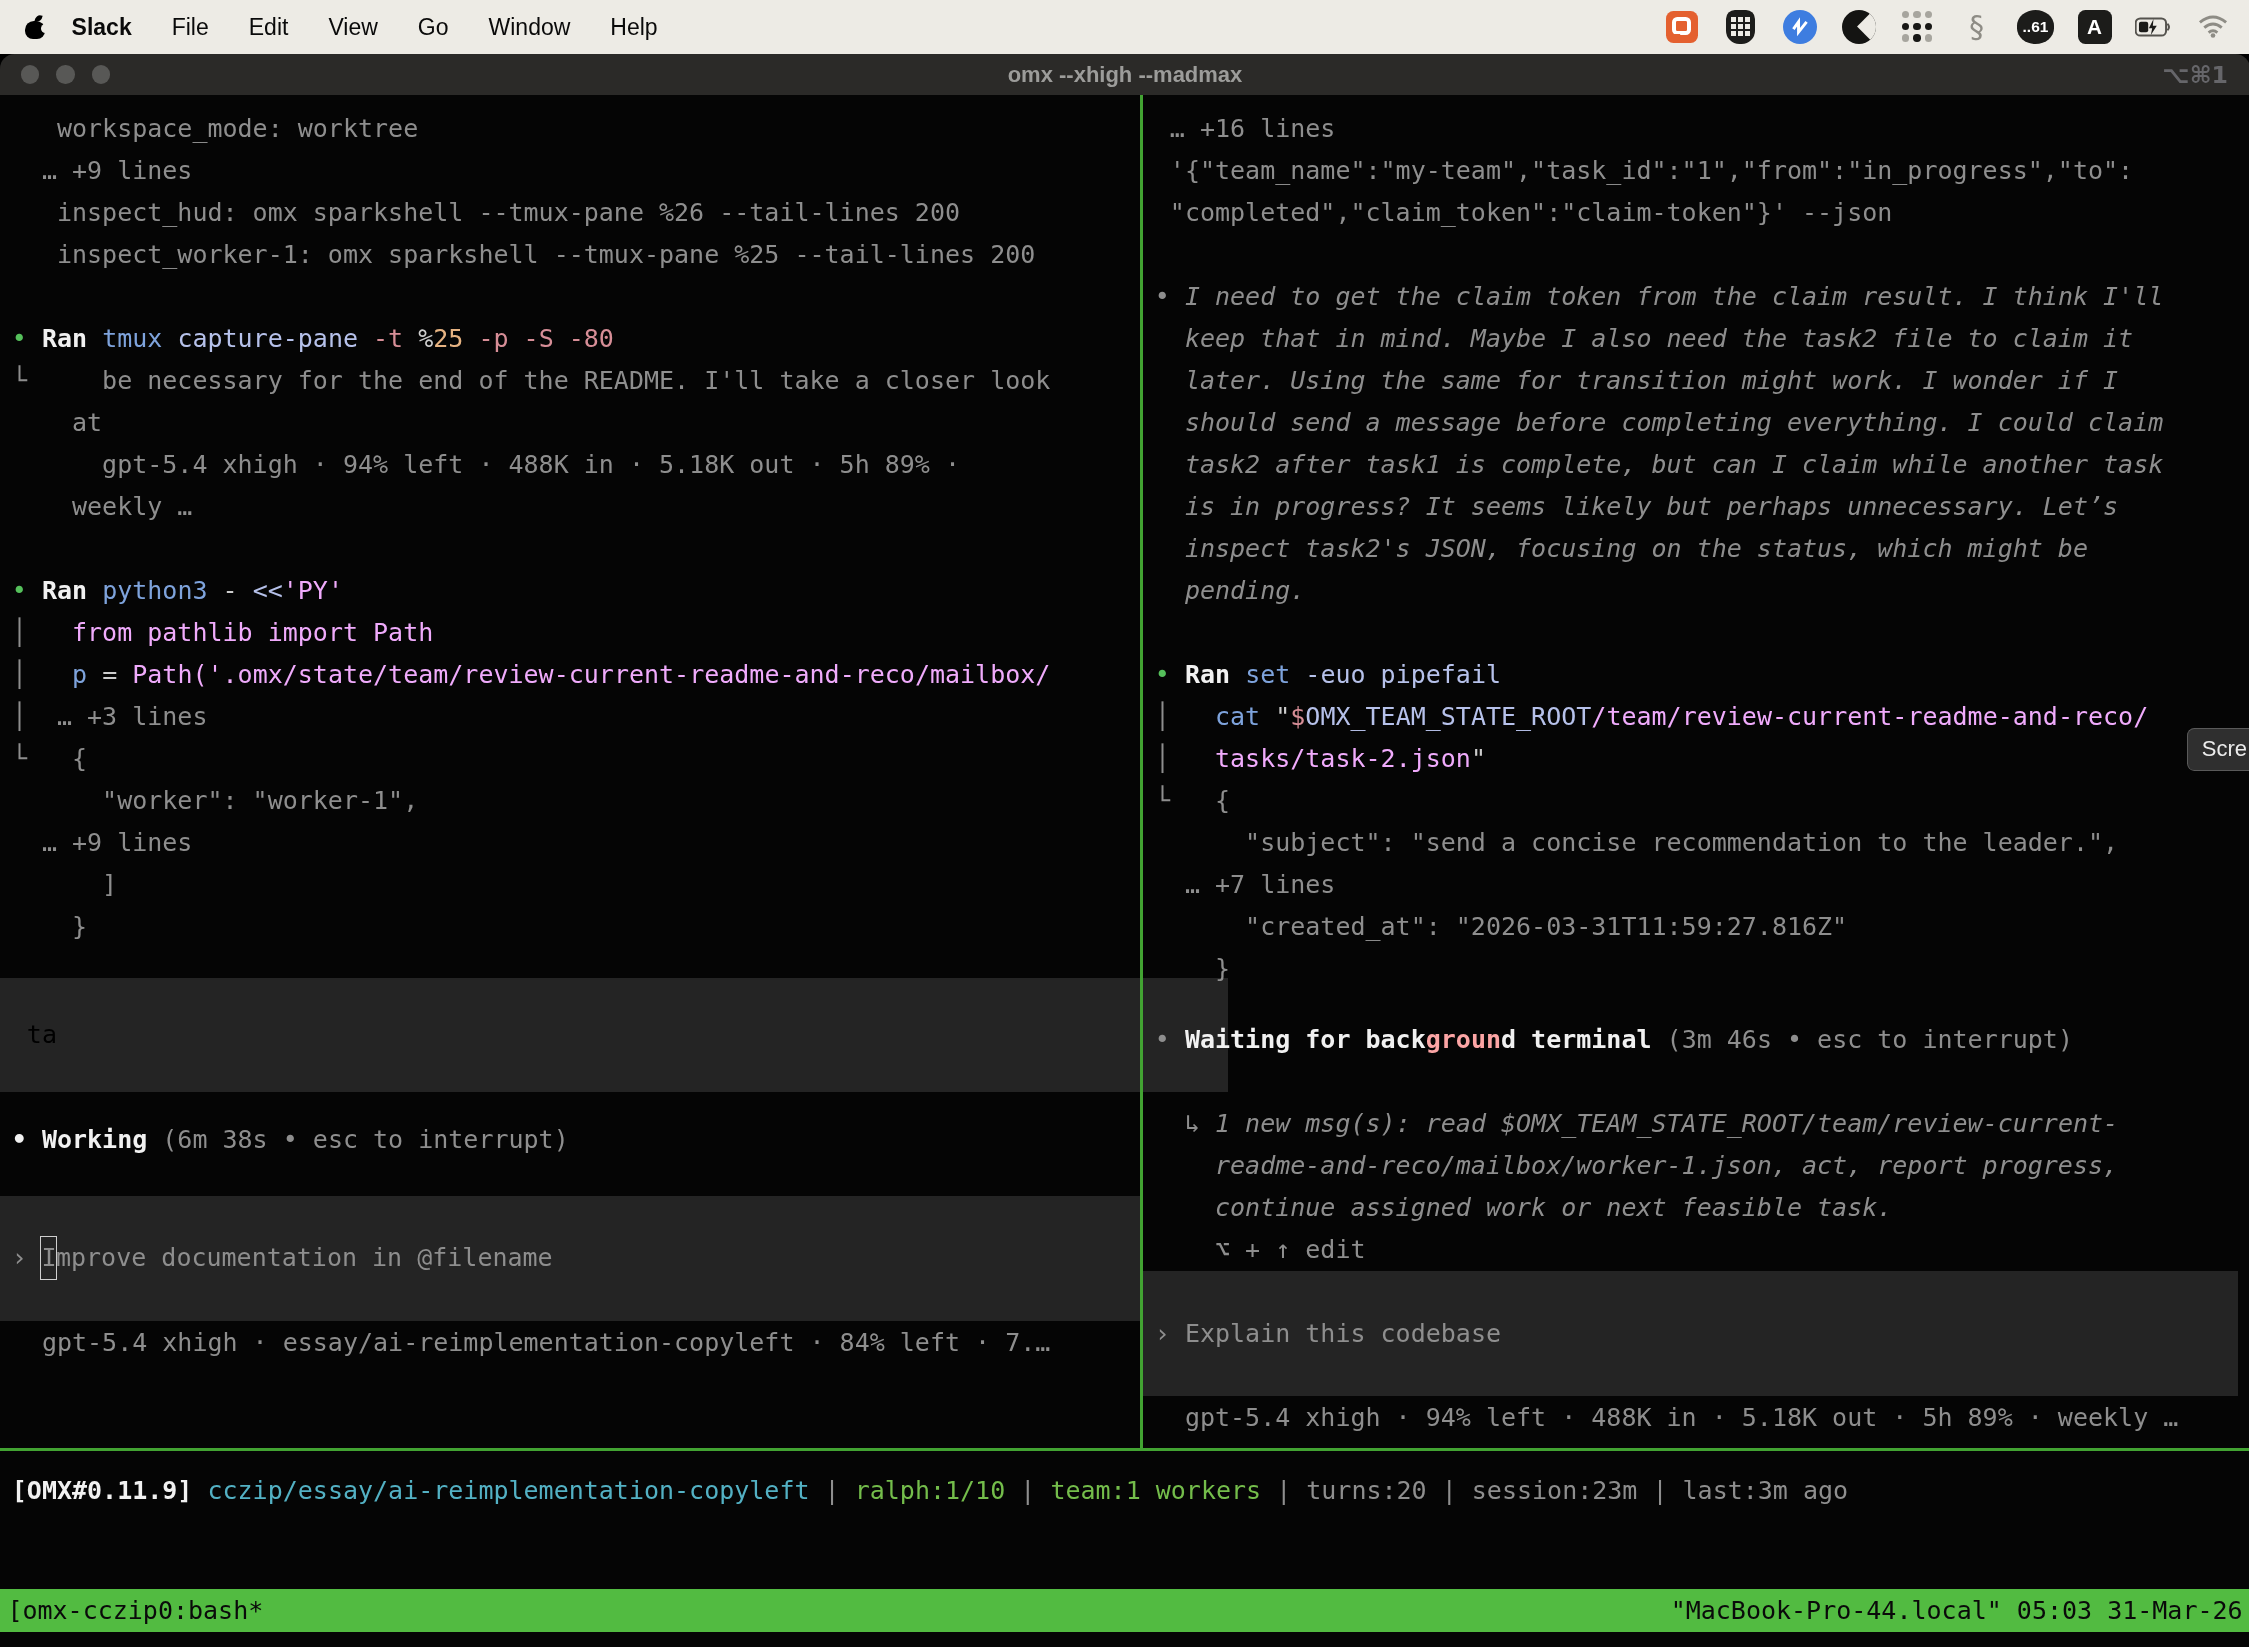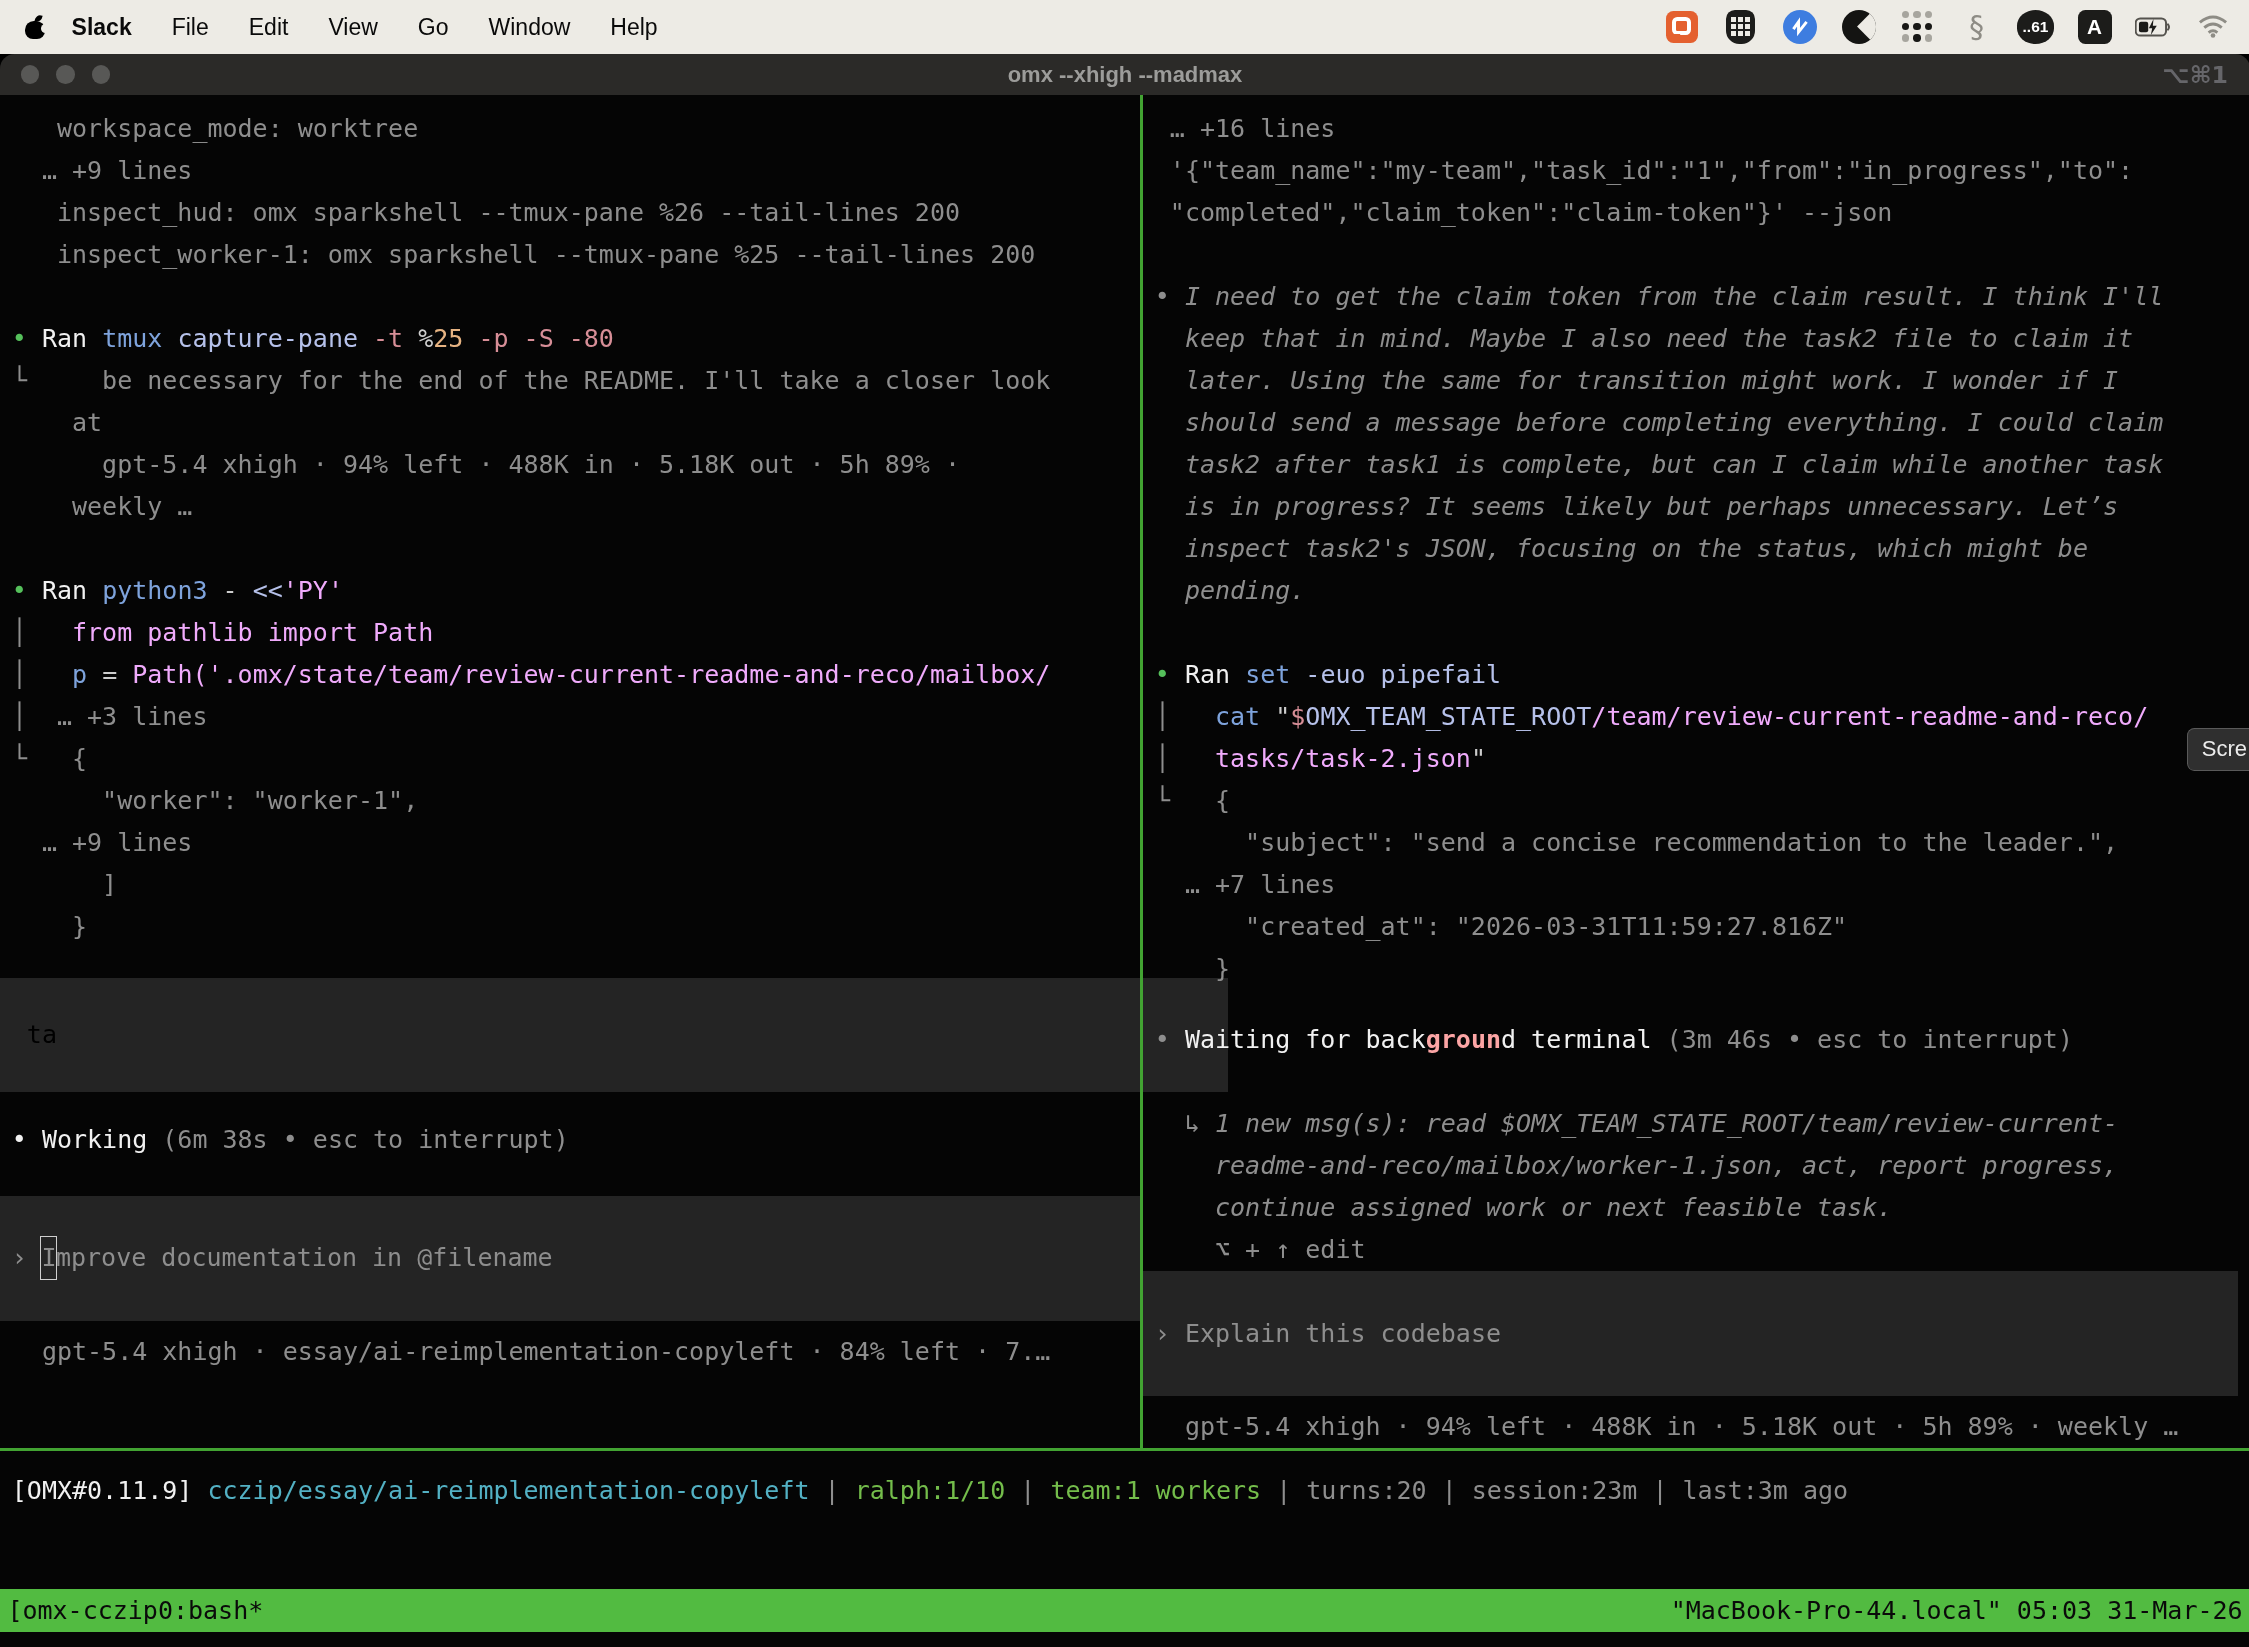--- a/index.html
+++ b/index.html
@@ -62,27 +62,27 @@
   .pane.left { width:1140px; }
   .vdivider { width:3px; background:#42a332; }
   .pane.right { flex:1; }
   .trow { white-space:pre; height:42px; }
   .rows2 { margin-top:29.5px; }
   .pane.left .rows-working { margin-top:27px; }
   .band { background:#242424; height:125px; display:flex; align-items:center; white-space:pre; }
   .pane.left .band1 { margin:30px 0 0 -11.8px; height:114px; padding-left:11.8px; width:1228px; }
   .pane.left .band2 { margin:35px 0 0 -11.8px; padding-left:11.8px; width:1140px; }
   .pane.right .band2 { margin:0 0 0 -11.8px; padding-left:11.8px; width:100%; }
-  .panestatus { margin-top:10px; }
+  .panestatus { margin-top:1px; }
   .cursorbox { display:inline-block; border:1.5px solid #cfcfcf; margin:-1.5px; }
 
   
   .s-d  { color:#8e8e8e; }
   .s-lt { color:#cdcdcd; }
-  .s-w  { color:#f1f1f1; font-weight:400; }
+  .s-w  { color:#f1f1f1; font-weight:700; }
   .s-wd { color:#fca5a5; font-weight:700; }
   .s-b  { color:#7ea3dc; }
   .s-lv { color:#b6c1ea; }
   .s-rs { color:#d78e97; }
   .s-or { color:#e6b382; }
   .s-gn { color:#f0abfc; }
   .s-gb { color:#55c05b; }
   .s-it { color:#8e8e8e; font-style:italic; }
   .s-cy { color:#53b1c4; }
   .s-g2 { color:#74bd4b; }

